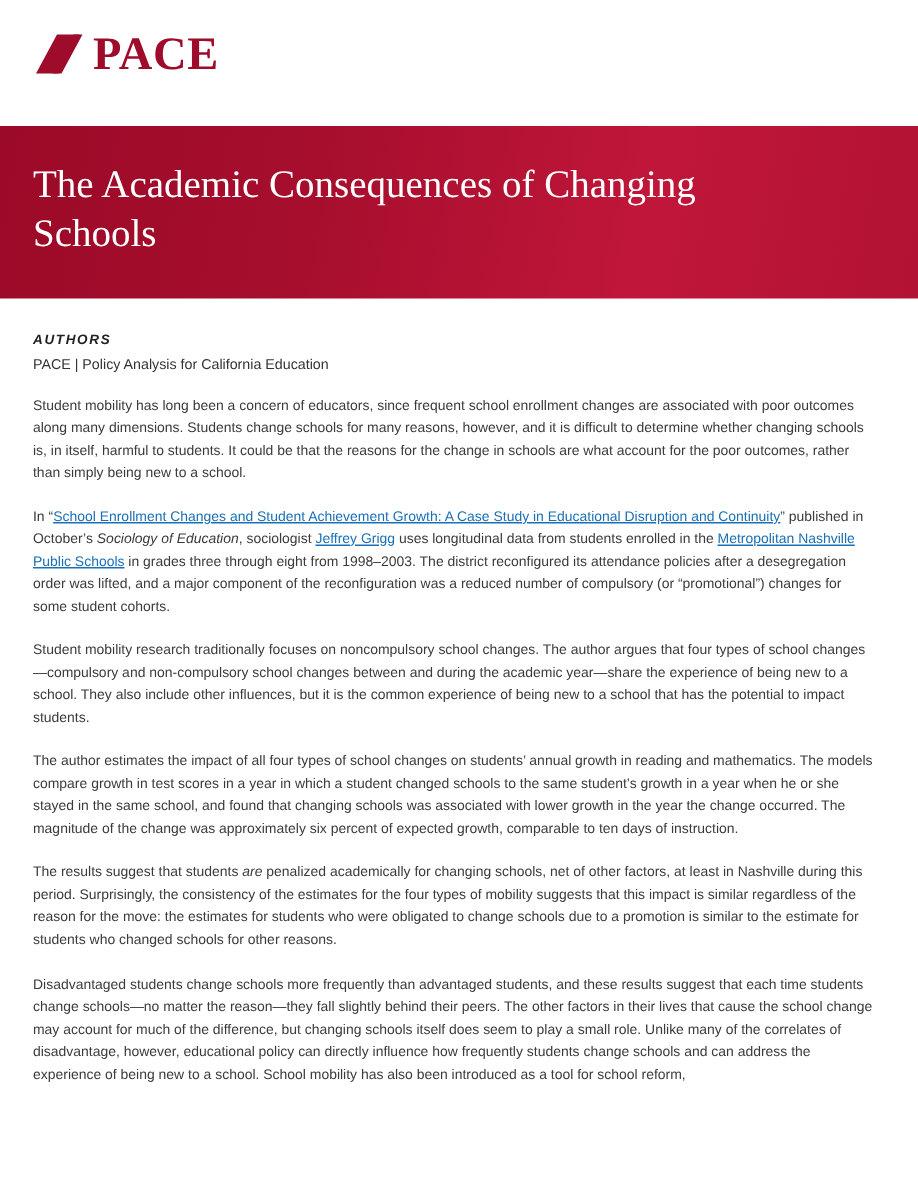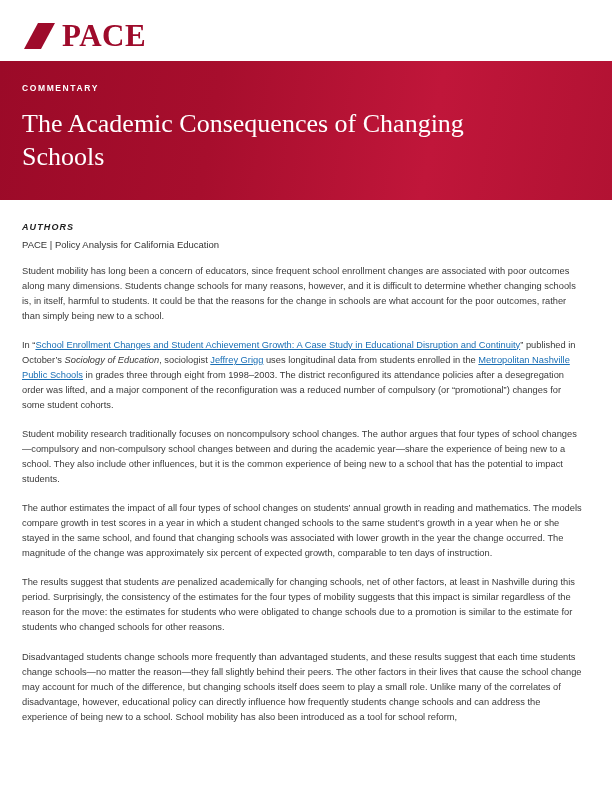--- a/index.html
+++ b/index.html
@@ -16,21 +16,21 @@
   }
   .page {
     position: relative;
     width: 612px;
     height: 792px;
     box-sizing: border-box;
   }
 
   
   .logo-bar {
-    height: 61px;
+    height: 84px;
     padding: 20px 0 0 22px;
     box-sizing: border-box;
     text-align: center;
   }
   .logo {
     display: flex;
     align-items: center;
   }
   .logo-mark {
     width: 34px;
@@ -129,21 +129,20 @@
         <svg width="34" height="30" viewBox="0 0 34 30" xmlns="http://www.w3.org/2000/svg">
           <polygon points="2,28 16,2 31,2 17,28" fill="#9e0b2b"></polygon>
           <polygon points="13,28 27,2 33,2 19,28" fill="#9e0b2b"></polygon>
         </svg>
       </span>
       <span class="logo-text">PACE</span>
     </div>
   </div>
 
   <div class="banner">
-    <div class="banner-kicker">COMMENTARY</div>
     <div class="banner-title">The Academic Consequences of Changing Schools</div>
   </div>
 
   <div class="content">
 
     <div class="meta-label">AUTHORS</div>
     <div class="meta-value">PACE  |  Policy Analysis for California Education</div>
 
 
     <p class="body-par first-par">Student mobility has long been a concern of educators, since frequent school enrollment changes are associated with poor outcomes along many dimensions. Students change schools for many reasons, however, and it is difficult to determine whether changing schools is, in itself, harmful to students. It could be that the reasons for the change in schools are what account for the poor outcomes, rather than simply being new to a school.</p>

